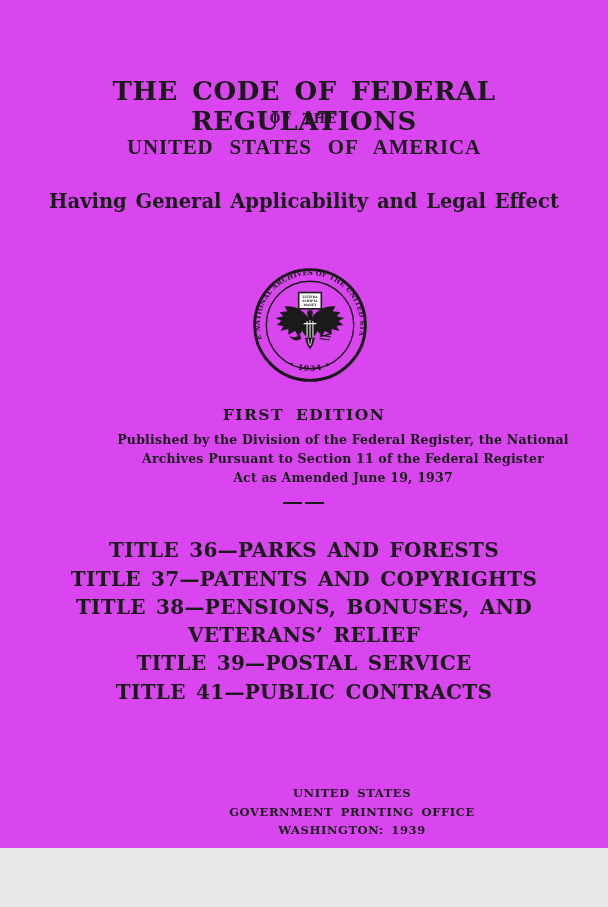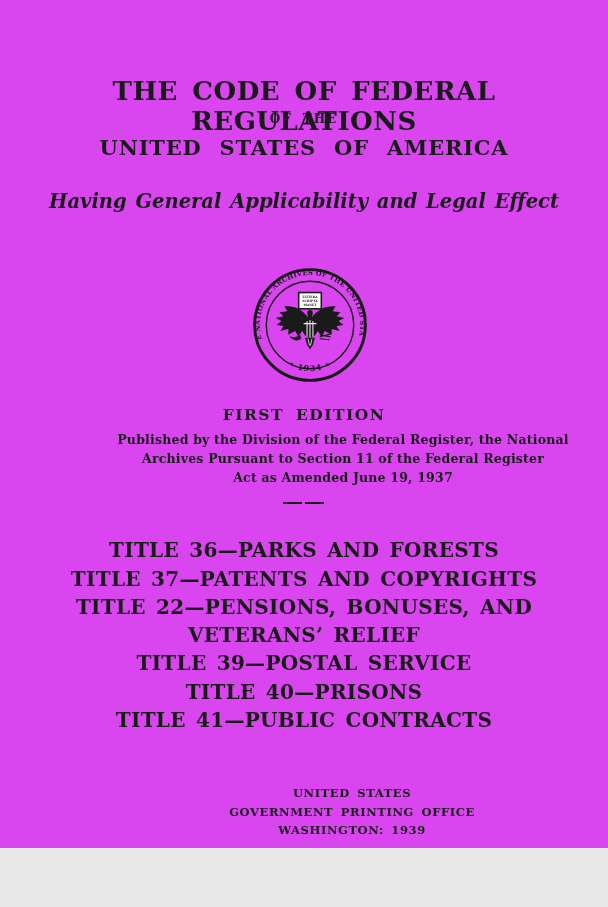--- a/index.html
+++ b/index.html
@@ -27,25 +27,25 @@
     top: 112px;
     font-size: 12px;
     letter-spacing: 2px;
     word-spacing: 4px;
   }
   .country {
     top: 135px;
     font-size: 21px;
     letter-spacing: 0.8px;
     word-spacing: 10px;
+    font-family: Liberation Serif, serif;
   }
   .subtitle {
     top: 190px;
     font-size: 19.5px;
-    font-style: italic;
     line-height: 24.5px;
     word-spacing: 2px;
   }
   .seal-wrap {
     position: absolute;
     left: 251px;
     top: 266px;
     width: 118px;
     height: 118px;
   }
@@ -163,23 +163,22 @@
   </div>
 
   <div class="divider">
     <span></span>
     <span></span>
   </div>
 
   <div class="abs titles">
     <div class="title-entry">TITLE 36—PARKS AND FORESTS</div>
     <div class="title-entry">TITLE 37—PATENTS AND COPYRIGHTS</div>
-    <div class="title-entry">TITLE 22—PENSIONS, BONUSES, AND VETERANS’ RELIEF</div>
+    <div class="title-entry">TITLE 38—PENSIONS, BONUSES, AND VETERANS’ RELIEF</div>
     <div class="title-entry">TITLE 39—POSTAL SERVICE</div>
-    <div class="title-entry">TITLE 40—PRISONS</div>
     <div class="title-entry">TITLE 41—PUBLIC CONTRACTS</div>
   </div>
 
   <div class="abs imprint">
     <div>UNITED STATES</div>
     <div>GOVERNMENT PRINTING OFFICE</div>
     <div>WASHINGTON: 1939</div>
   </div>
 
 </div>

